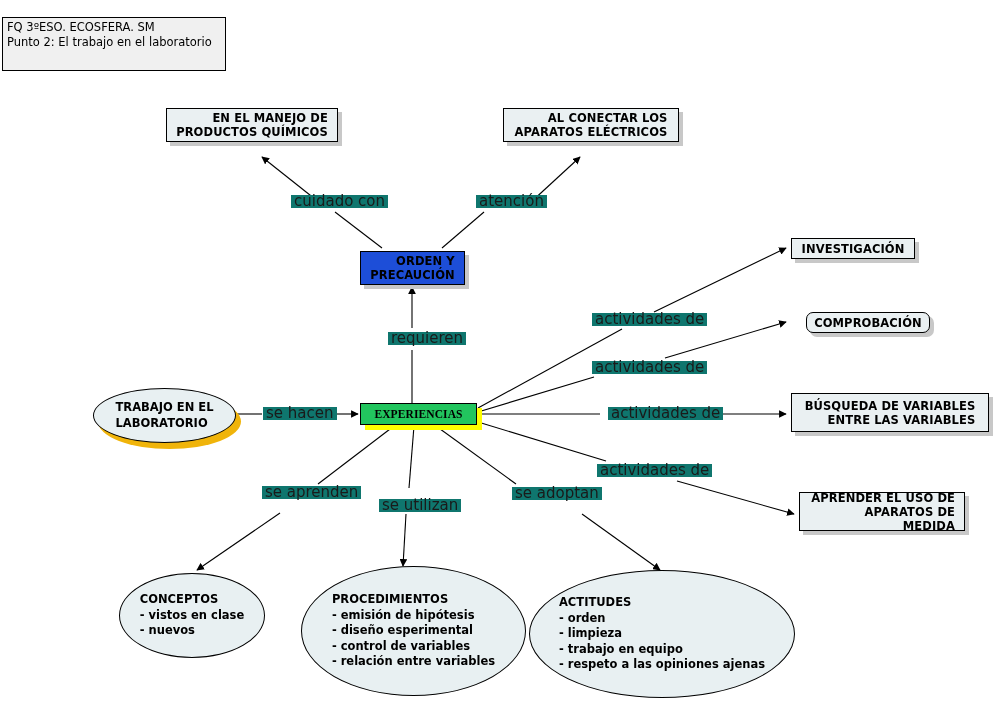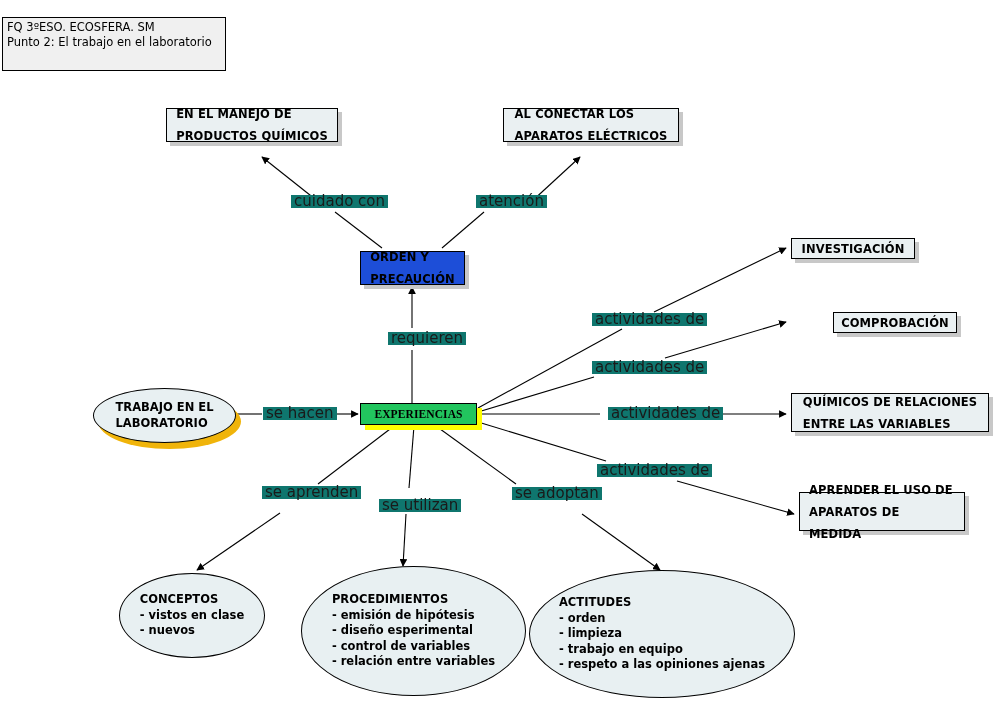--- a/index.html
+++ b/index.html
@@ -45,23 +45,23 @@
   }
 
   
   .node-box {
     position: absolute;
     border: 1.5px solid #000000;
     background: #eaf0f2;
     box-shadow: 4px 4px 0 0 #c8c8c8;
     font-weight: bold;
     font-size: 11.5px;
-    line-height: 22px;
+    line-height: 14px;
     color: #000000;
-    text-align: left;
+    text-align: right;
     display: flex;
     align-items: center;
     justify-content: center;
     box-sizing: border-box;
     padding: 3px 9px;
     letter-spacing: 0.1px;
   }
   .node-box.white-fill {
     background: #1d4ed8;
   }
@@ -194,23 +194,23 @@
 
   <div class="node-ellipse gold-shadow centered" style="left:93px; top:388px; width:143px; height:55px;">
     <span class="ell-inner">TRABAJO EN EL
 LABORATORIO</span>
   </div>
 
   <div class="node-box yellow-shadow" style="left:360px; top:403px; width:117px; height:22px;">EXPERIENCIAS</div>
 
   <div class="node-box" style="left:791px; top:238px; width:124px; height:21px;">INVESTIGACIÓN</div>
 
-  <div class="node-box" style="left:833px; top:312px; width:124px; height:21px;">COMPROBACIÓN</div>
-
-  <div class="node-box" style="left:791px; top:393px; width:198px; height:39px; white-space:pre-line;">QUÍMICOS DE RELACIONES
+  <div class="node-box" style="left:806px; top:312px; width:124px; height:21px;border-radius:7px;">COMPROBACIÓN</div>
+
+  <div class="node-box" style="left:791px; top:393px; width:198px; height:39px; white-space:pre-line;">BÚSQUEDA DE VARIABLES
 ENTRE LAS VARIABLES</div>
 
   <div class="node-box" style="left:799px; top:492px; width:166px; height:39px; white-space:pre-line;">APRENDER EL USO DE
 APARATOS DE MEDIDA</div>
 
   <div class="node-ellipse" style="left:119px; top:573px; width:146px; height:85px;">
     <span class="ell-inner">CONCEPTOS
 - vistos en clase
 - nuevos</span>
   </div>

